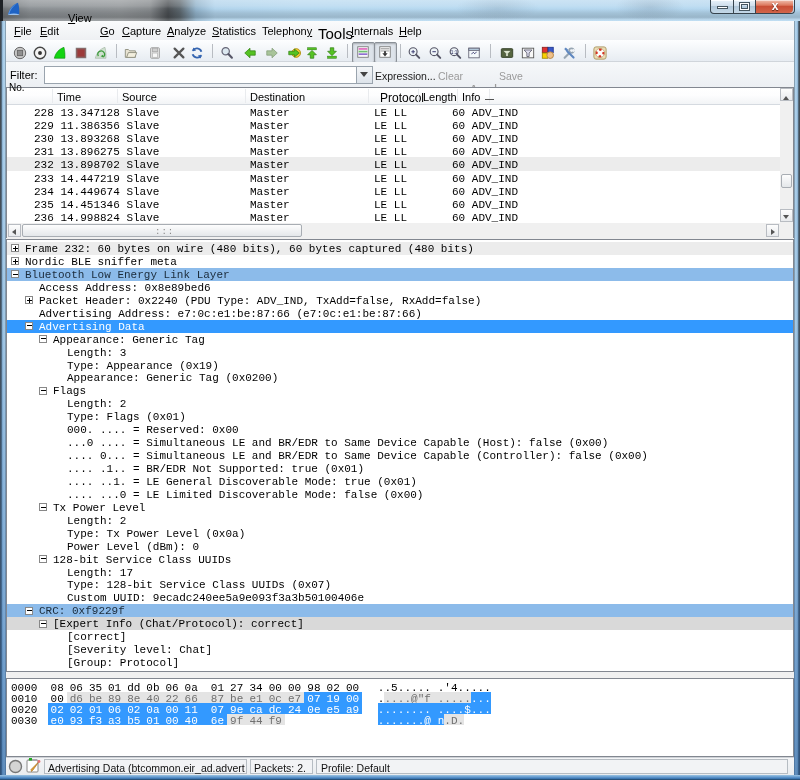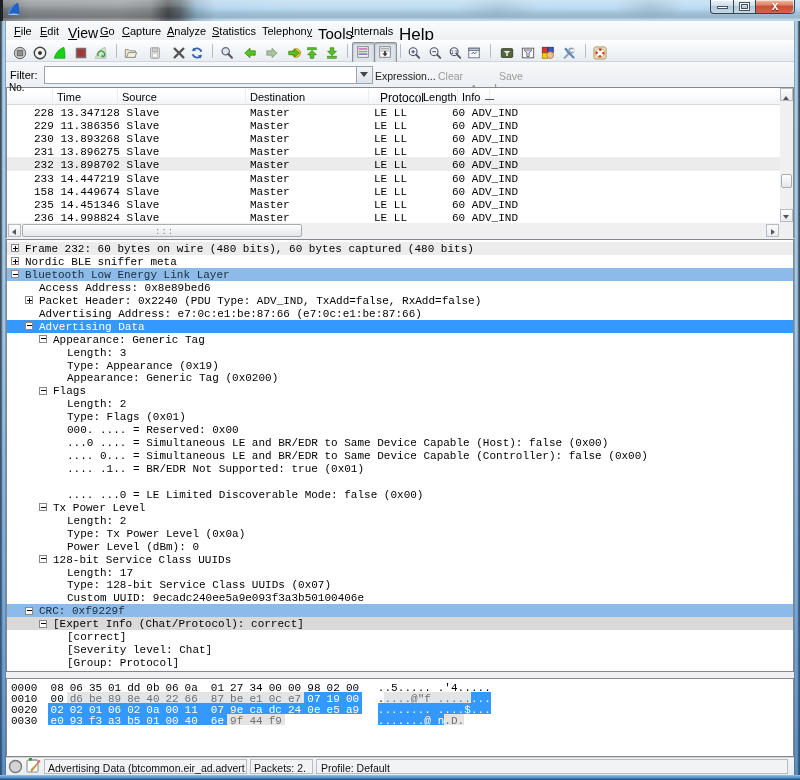--- a/index.html
+++ b/index.html
@@ -29,29 +29,29 @@
 <div class="a" style="left:0;top:21px;width:6px;height:754px;background:linear-gradient(to right,#5b6670 0px,#2e3338 1px,#7fa5c4 2px,#a9cde9 3px,#b3d4ec 5px,#5d6d79 6px)"></div>
 <div class="a" style="left:794px;top:21px;width:6px;height:754px;background:linear-gradient(to left,#5b6670 0px,#2e3338 1px,#7fa5c4 2px,#a9cde9 3px,#b3d4ec 5px,#5d6d79 6px)"></div>
 <div class="a" style="left:0;top:775px;width:800px;height:5px;background:linear-gradient(#9cc4e4,#4a86c2 60%,#2d6298 85%,#1d3240 100%)"></div>
 <div class="a" style="left:0;top:21px;width:6px;height:754px;background:linear-gradient(rgba(47,108,170,0),rgba(47,108,170,.10) 40%,rgba(40,100,170,.40) 80%,rgba(30,85,150,.55) 100%)"></div>
 <div class="a" style="left:794px;top:21px;width:6px;height:754px;background:linear-gradient(rgba(47,108,170,0),rgba(47,108,170,.10) 40%,rgba(40,100,170,.40) 80%,rgba(30,85,150,.55) 100%)"></div>
 <div class="a" style="left:6px;top:21px;width:788px;height:754px;background:#f0f0f0"></div>
 
 <div class="a" style="left:6px;top:21px;width:788px;height:19px;background:linear-gradient(#fafbfc,#eef0f3)"></div>
 <div class="a" style="left:14px;top:25px;font-size:11px;color:#000"><span style="text-decoration:underline">F</span>ile</div>
 <div class="a" style="left:40px;top:25px;font-size:11px;color:#000"><span style="text-decoration:underline">E</span>dit</div>
-<div class="a" style="left:68px;top:25px;font-size:14px;color:#000"><span style="text-decoration:underline">V</span>iew</div>
+<div class="a" style="left:68px;top:12px;font-size:11px;color:#000"><span style="text-decoration:underline">V</span>iew</div>
 <div class="a" style="left:100px;top:25px;font-size:11px;color:#000"><span style="text-decoration:underline">G</span>o</div>
 <div class="a" style="left:122px;top:25px;font-size:11px;color:#000"><span style="text-decoration:underline">C</span>apture</div>
 <div class="a" style="left:167px;top:25px;font-size:11px;color:#000"><span style="text-decoration:underline">A</span>nalyze</div>
 <div class="a" style="left:212px;top:25px;font-size:11px;color:#000"><span style="text-decoration:underline">S</span>tatistics</div>
 <div class="a" style="left:262px;top:25px;font-size:11px;color:#000">Telephon<span style="text-decoration:underline">y</span></div>
 <div class="a" style="left:318px;top:25px;font-size:15px;color:#000"><span style="text-decoration:underline">T</span>ools</div>
 <div class="a" style="left:351px;top:25px;font-size:11px;color:#000"><span style="text-decoration:underline">I</span>nternals</div>
-<div class="a" style="left:399px;top:25px;font-size:17px;color:#000"><span style="text-decoration:underline">H</span>elp</div>
+<div class="a" style="left:399px;top:25px;font-size:11px;color:#000"><span style="text-decoration:underline">H</span>elp</div>
 <div class="a" style="left:6px;top:40px;width:788px;height:22px;background:linear-gradient(#fdfeff,#f3f6f9 45%,#e7ecf2);border-bottom:1px solid #d0d5db;box-sizing:border-box"></div>
 <svg class="a" style="left:13px;top:46px" width="14" height="14" viewBox="0 0 16 16">
       <circle cx="8" cy="8" r="6.5" fill="#c8c8c8" stroke="#555"></circle>
       <rect x="5" y="5" width="6" height="6" fill="#909090" stroke="#666"></rect>
     </svg>
     <svg class="a" style="left:33px;top:46px" width="14" height="14" viewBox="0 0 16 16">
       <circle cx="8" cy="8" r="6.5" fill="#f4f4f4" stroke="#444" stroke-width="1.6"></circle>
       <circle cx="8" cy="8" r="2.2" fill="#333"></circle>
     </svg>
     <svg class="a" style="left:53px;top:46px" width="14" height="14" viewBox="0 0 16 16">
@@ -221,21 +221,21 @@
 <div class="a mono" style="left:452px;top:146.2px;color:#000">60 ADV_IND</div>
 <div class="a" style="left:7px;top:157.4px;width:773px;height:13.2px;background:#ececec"></div>
 <div class="a mono" style="left:34px;top:159.4px;color:#000">232 13.898702 Slave</div>
 <div class="a mono" style="left:250px;top:159.4px;color:#000">Master</div>
 <div class="a mono" style="left:374px;top:159.4px;color:#000">LE LL</div>
 <div class="a mono" style="left:452px;top:159.4px;color:#000">60 ADV_IND</div>
 <div class="a mono" style="left:34px;top:172.6px;color:#000">233 14.447219 Slave</div>
 <div class="a mono" style="left:250px;top:172.6px;color:#000">Master</div>
 <div class="a mono" style="left:374px;top:172.6px;color:#000">LE LL</div>
 <div class="a mono" style="left:452px;top:172.6px;color:#000">60 ADV_IND</div>
-<div class="a mono" style="left:34px;top:185.8px;color:#000">158 14.449674 Slave</div>
+<div class="a mono" style="left:34px;top:185.8px;color:#000">234 14.449674 Slave</div>
 <div class="a mono" style="left:250px;top:185.8px;color:#000">Master</div>
 <div class="a mono" style="left:374px;top:185.8px;color:#000">LE LL</div>
 <div class="a mono" style="left:452px;top:185.8px;color:#000">60 ADV_IND</div>
 <div class="a mono" style="left:34px;top:199.0px;color:#000">235 14.451346 Slave</div>
 <div class="a mono" style="left:250px;top:199.0px;color:#000">Master</div>
 <div class="a mono" style="left:374px;top:199.0px;color:#000">LE LL</div>
 <div class="a mono" style="left:452px;top:199.0px;color:#000">60 ADV_IND</div>
 <div class="a mono" style="left:34px;top:212.2px;color:#000">236 14.998824 Slave</div>
 <div class="a mono" style="left:250px;top:212.2px;color:#000">Master</div>
 <div class="a mono" style="left:374px;top:212.2px;color:#000">LE LL</div>
@@ -287,20 +287,21 @@
 <div class="a mono" style="left:67px;top:372.4px;color:#000">Appearance: Generic Tag (0x0200)</div>
 <div class="a" style="left:39px;top:386.5px;width:8px;height:8px;background:#fff;border:1px solid #888;box-sizing:border-box"></div>
 <div class="a" style="left:40.5px;top:390.0px;width:5px;height:1px;background:#000"></div>
 <div class="a mono" style="left:53px;top:385.3px;color:#000">Flags</div>
 <div class="a mono" style="left:67px;top:398.3px;color:#000">Length: 2</div>
 <div class="a mono" style="left:67px;top:411.2px;color:#000">Type: Flags (0x01)</div>
 <div class="a mono" style="left:67px;top:424.2px;color:#000">000. .... = Reserved: 0x00</div>
 <div class="a mono" style="left:67px;top:437.1px;color:#000">...0 .... = Simultaneous LE and BR/EDR to Same Device Capable (Host): false (0x00)</div>
 <div class="a mono" style="left:67px;top:450.0px;color:#000">.... 0... = Simultaneous LE and BR/EDR to Same Device Capable (Controller): false (0x00)</div>
 <div class="a mono" style="left:67px;top:463.0px;color:#000">.... .1.. = BR/EDR Not Supported: true (0x01)</div>
+<div class="a mono" style="left:67px;top:475.9px;color:#000">.... ..1. = LE General Discoverable Mode: true (0x01)</div>
 <div class="a mono" style="left:67px;top:488.9px;color:#000">.... ...0 = LE Limited Discoverable Mode: false (0x00)</div>
 <div class="a" style="left:39px;top:503.0px;width:8px;height:8px;background:#fff;border:1px solid #888;box-sizing:border-box"></div>
 <div class="a" style="left:40.5px;top:506.5px;width:5px;height:1px;background:#000"></div>
 <div class="a mono" style="left:53px;top:501.8px;color:#000">Tx Power Level</div>
 <div class="a mono" style="left:67px;top:514.7px;color:#000">Length: 2</div>
 <div class="a mono" style="left:67px;top:527.7px;color:#000">Type: Tx Power Level (0x0a)</div>
 <div class="a mono" style="left:67px;top:540.6px;color:#000">Power Level (dBm): 0</div>
 <div class="a" style="left:39px;top:554.8px;width:8px;height:8px;background:#fff;border:1px solid #888;box-sizing:border-box"></div>
 <div class="a" style="left:40.5px;top:558.3px;width:5px;height:1px;background:#000"></div>
 <div class="a mono" style="left:53px;top:553.6px;color:#000">128-bit Service Class UUIDs</div>

